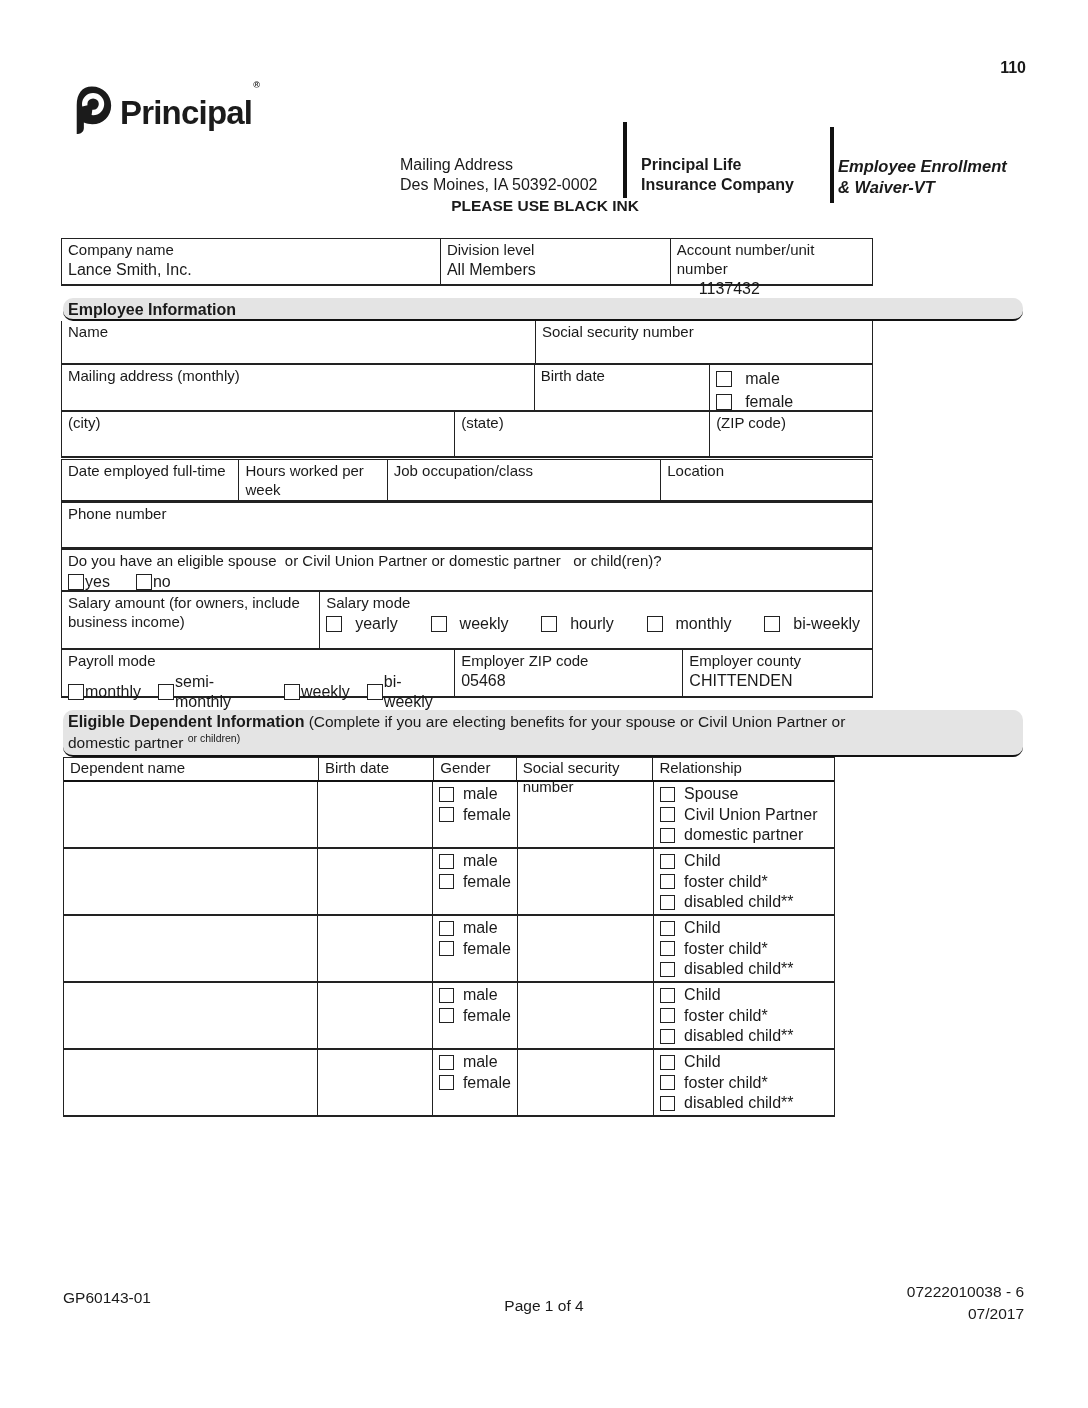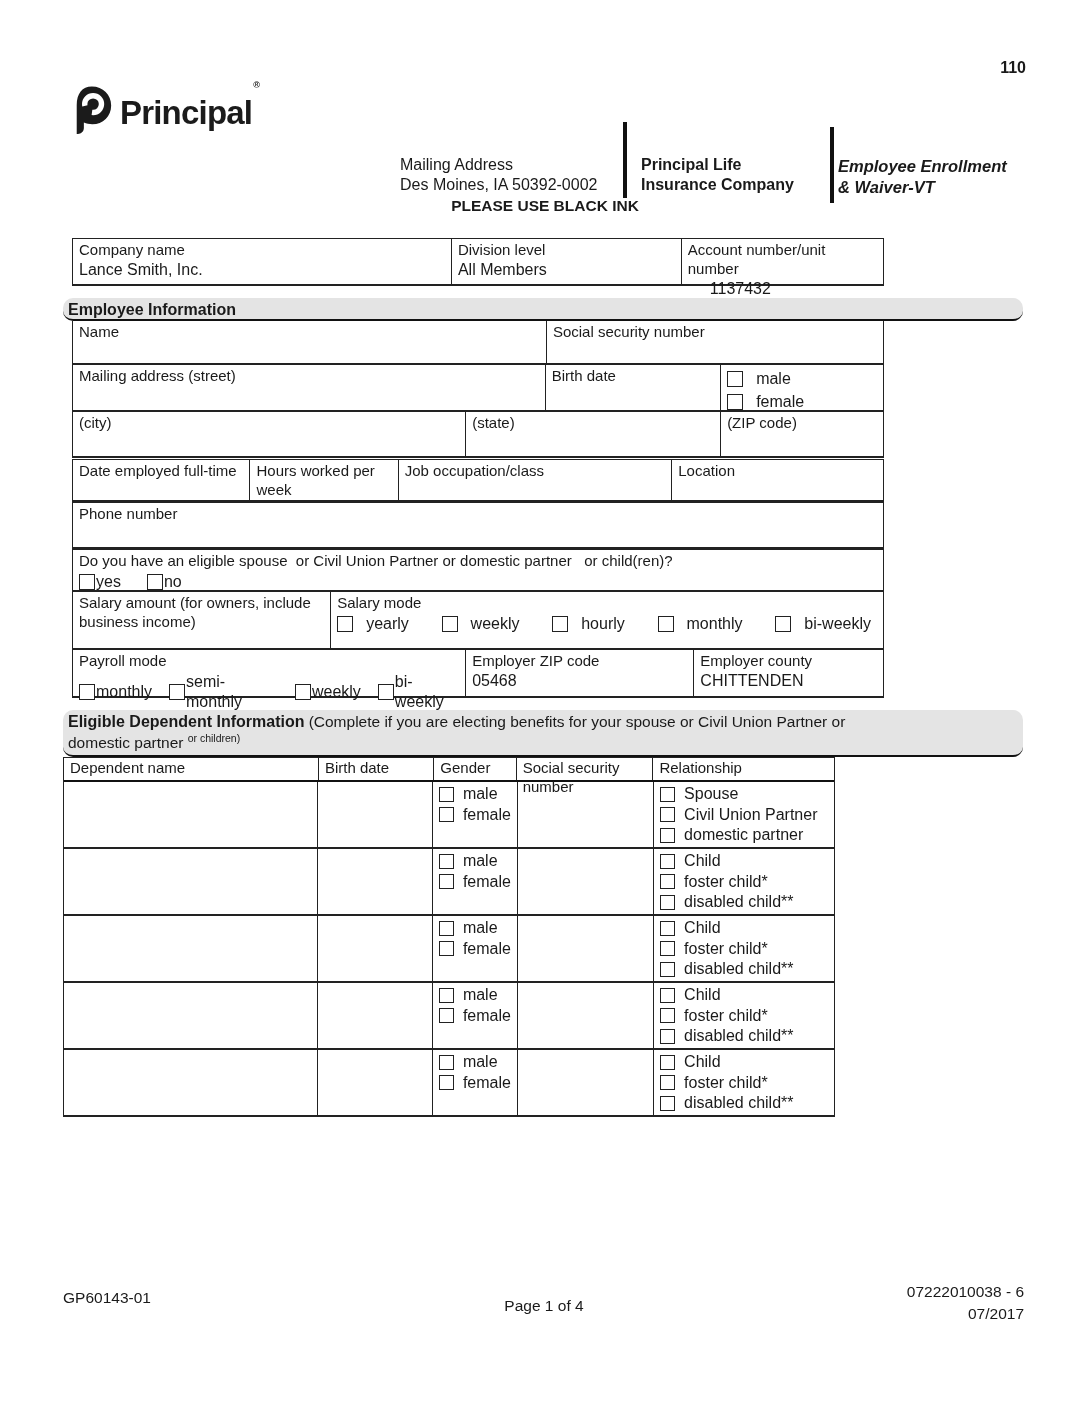--- a/index.html
+++ b/index.html
@@ -15,21 +15,21 @@
   .logo{top:85px;left:70px;display:flex;align-items:center;gap:8px;}
   .logo-word{font-size:33px;font-weight:700;letter-spacing:-0.8px;color:#1b1b1b;}
   .logo-tm{font-size:9px;vertical-align:top;position:relative;top:-12px;left:1px;}
   
   .hdr-text{font-size:16px;}
   .hdr-bold{font-weight:bold;}
   .hdr-title{font-weight:bold;font-style:italic;font-size:16.5px;}
   .vbar{width:4px;background:#111;}
   .instructions{font-weight:bold;font-size:15.5px;text-align:center;line-height:20px;}
   
-  .grp{left:72px;width:812px;box-sizing:border-box;border:1.5px solid #222;border-top-width:1.5px;border-bottom-width:2px;}
+  .grp{left:61px;width:812px;box-sizing:border-box;border:1.5px solid #222;border-top-width:1.5px;border-bottom-width:2px;}
   .row{display:flex;box-sizing:border-box;}
   .row + .row{border-top:2px solid #222;}
   .cell{box-sizing:border-box;padding:2px 6px;border-right:1.5px solid #222;position:relative;}
   .cell:last-child{border-right:none;}
   .lbl{font-size:15px;}
   .val{font-size:16px;}
   
   .band{left:63px;width:960px;box-sizing:border-box;background:#e4e4e4;border-bottom:2.5px solid #111;padding:2px 5px;border-radius:10px;}
   .band b{font-size:16px;}
   .band .sub{font-size:15.5px;font-weight:normal;}
@@ -118,21 +118,21 @@
     <div class="row" style="height:42px;">
       <div class="cell" style="width:562px;">
         <div class="lbl">Name</div>
       </div>
       <div class="cell" style="width:398px;">
         <div class="lbl">Social security number</div>
       </div>
     </div>
     <div class="row" style="height:47px;">
       <div class="cell" style="width:562px;">
-        <div class="lbl">Mailing address (street)</div>
+        <div class="lbl">Mailing address (monthly)</div>
       </div>
       <div class="cell" style="width:207px;">
         <div class="lbl">Birth date</div>
       </div>
       <div class="cell" style="width:191px;padding-top:4px;">
         <div class="opt gap-w" style="margin-bottom:3px;">
           <span class="cb"></span>
           <span class="val">male</span>
         </div>
         <div class="opt gap-w">

